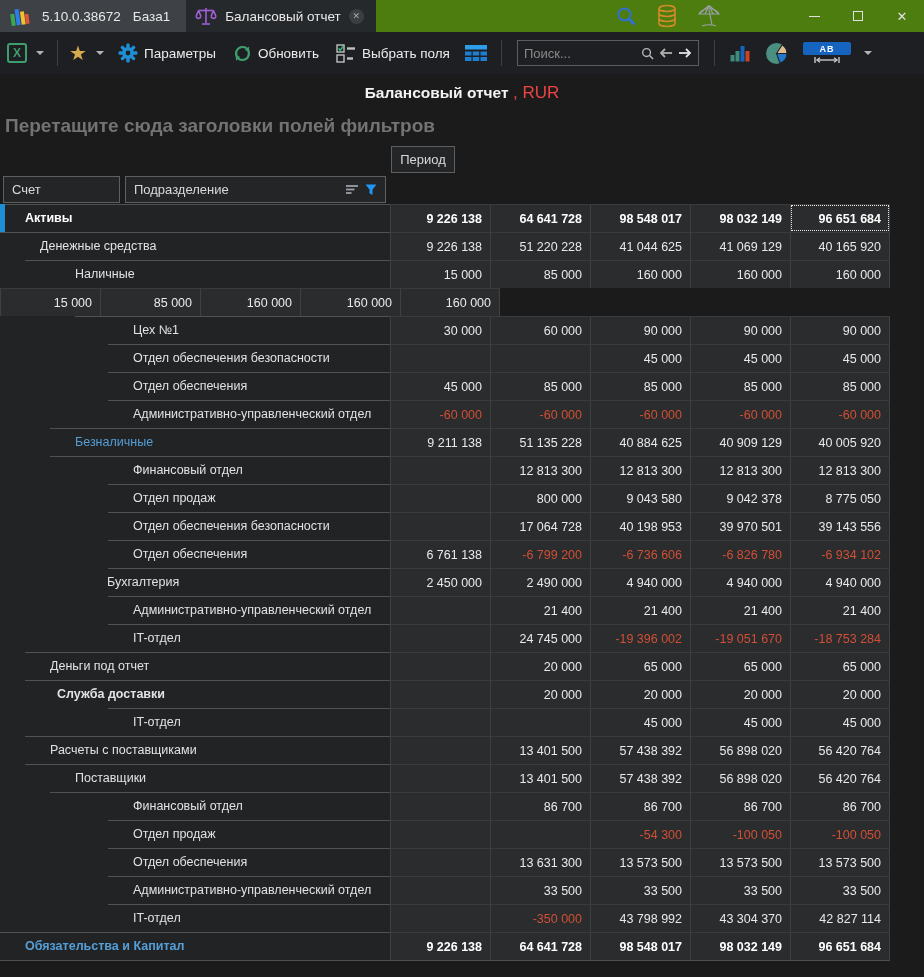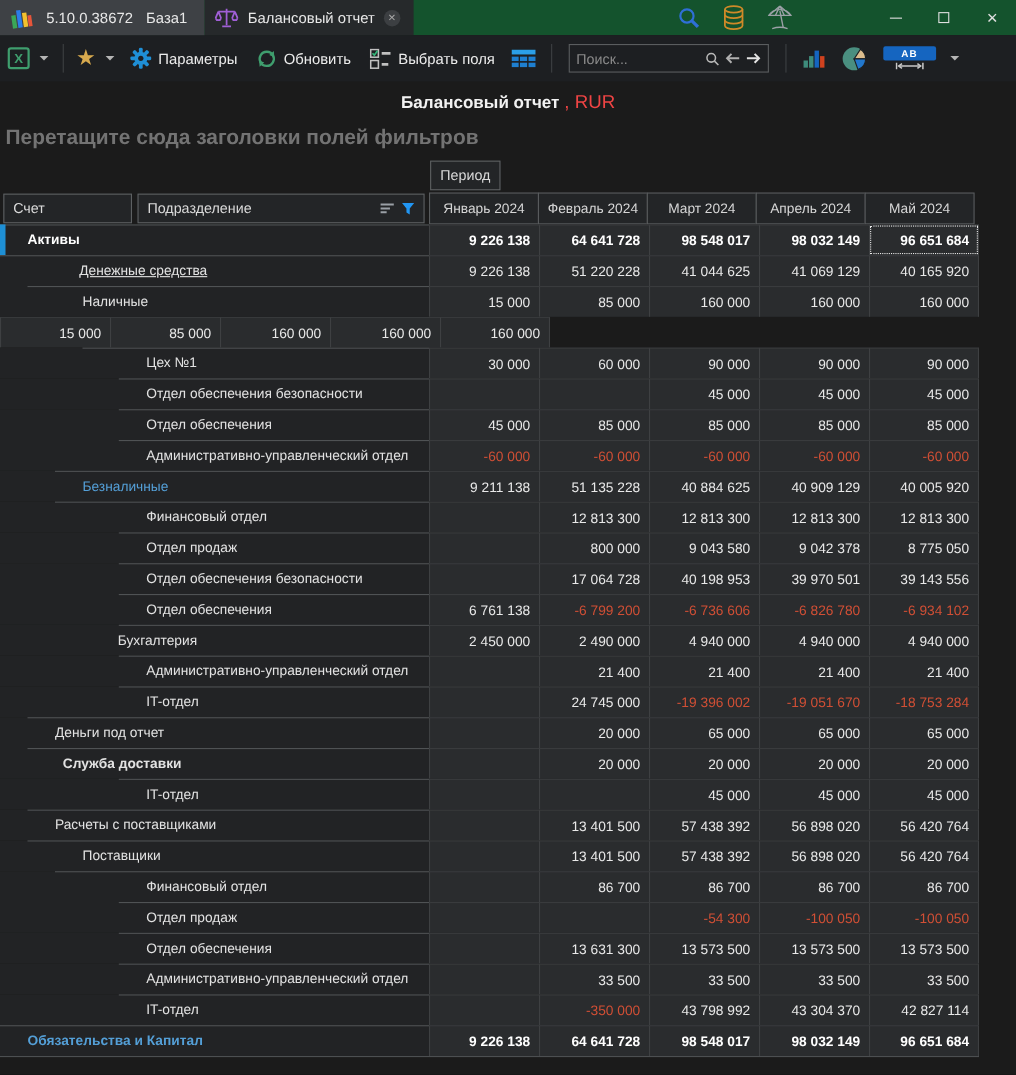--- a/index.html
+++ b/index.html
@@ -1,21 +1,21 @@
 <!DOCTYPE html>
 <html><head>
 <meta charset="utf-8">
 <style>
   * { margin:0; padding:0; box-sizing:border-box; }
   html,body { background:#141414; }
   body { font-family:"Liberation Sans", sans-serif; }
   .window { position:relative; width:924px; height:977px; background:#1b1b1b; overflow:hidden; }
 
   
-  .titlebar { height:32px; background:#14532d; display:flex; align-items:stretch; }
+  .titlebar { height:32px; background:#4d7c0f; display:flex; align-items:stretch; }
   .app-zone { background:#3e4145; display:flex; align-items:center; gap:12px; padding:0 16px 0 9px; }
   .version, .db { color:#e8e8e8; font-size:13.5px; }
   .doc-tab { background:#26292b; display:flex; align-items:center; gap:8px; padding:0 12px 0 9px; }
   .tab-title { color:#e8e8e8; font-size:13.5px; }
   .tab-close { width:15px; height:15px; border-radius:50%; background:#3c3f42; color:#a8a8a8;
                font-size:9px; line-height:15px; text-align:center; cursor:default; }
   .tb-fill { flex:1; display:flex; align-items:center; justify-content:flex-end; gap:18px; padding-right:70px; }
   .tb-icon { display:flex; align-items:center; }
   .win-controls { display:flex; }
   .win-btn { width:44px; display:flex; align-items:center; justify-content:center; color:#e0e0e0; font-size:13px; }
@@ -263,43 +263,36 @@
           <svg width="14" height="11" viewBox="0 0 14 11" stroke="#9aa0a6" stroke-width="1.8">
             <line x1="1" y1="2" x2="13" y2="2"></line>
               <line x1="1" y1="5.5" x2="9.5" y2="5.5"></line>
               <line x1="1" y1="9" x2="6.5" y2="9"></line>
           </svg>
           <svg width="12" height="12" viewBox="0 0 12 12">
             <path d="M0.5 0.5 H11.5 L7.5 5.5 V11 L4.5 9.2 V5.5 Z" fill="#2196f3"></path>
           </svg>
         </div>
       </div>
-      <div class="months" id="month-cells">
-          <div class="month-cell">Январь 2024</div>
-          <div class="month-cell">Февраль 2024</div>
-          <div class="month-cell">Март 2024</div>
-          <div class="month-cell">Апрель 2024</div>
-          <div class="month-cell">Май 2024</div>
-        </div>
     </div>
     <div id="rows">
         <div class="trow bold">
           <div class="lbl" style="padding-left: 25px;">
             <i class="sep" style="left: 0px;"></i>
             <i class="indicator"></i>
             <span>Активы</span>
           </div>
           <div class="val">9 226 138</div>
           <div class="val">64 641 728</div>
           <div class="val">98 548 017</div>
           <div class="val">98 032 149</div>
           <div class="val sel">96 651 684</div>
         </div>
         <div class="trow">
-          <div class="lbl" style="padding-left: 72px; text-decoration: underline;">
+          <div class="lbl" style="padding-left: 40px;">
             <i class="sep" style="left: 0px;"></i>
             <span>Денежные средства</span>
           </div>
           <div class="val">9 226 138</div>
           <div class="val">51 220 228</div>
           <div class="val">41 044 625</div>
           <div class="val">41 069 129</div>
           <div class="val">40 165 920</div>
         </div>
         <div class="trow">

